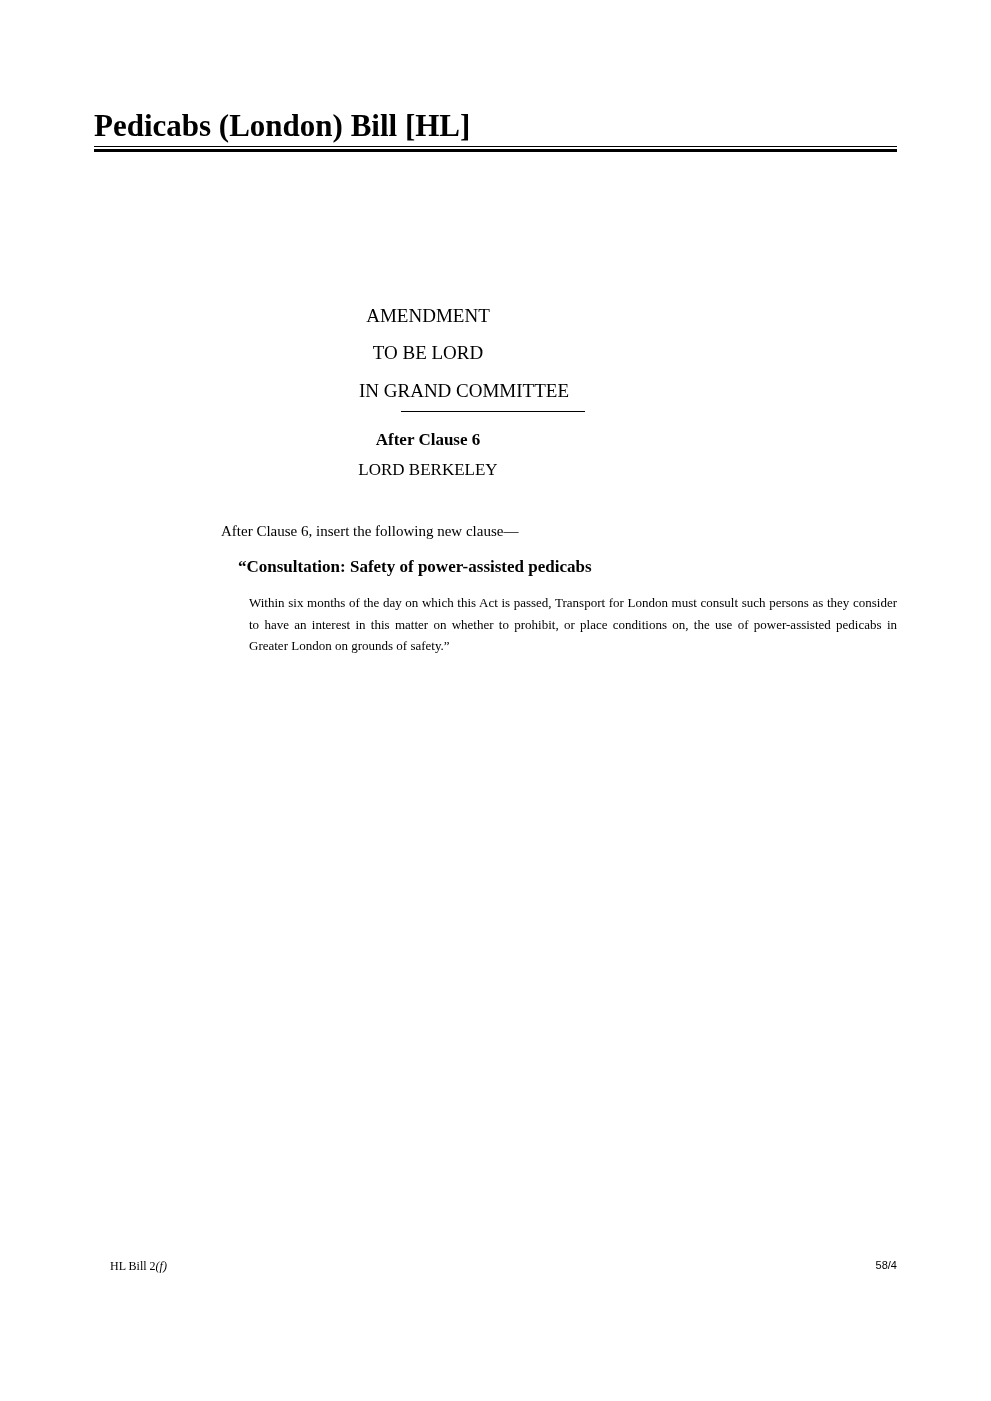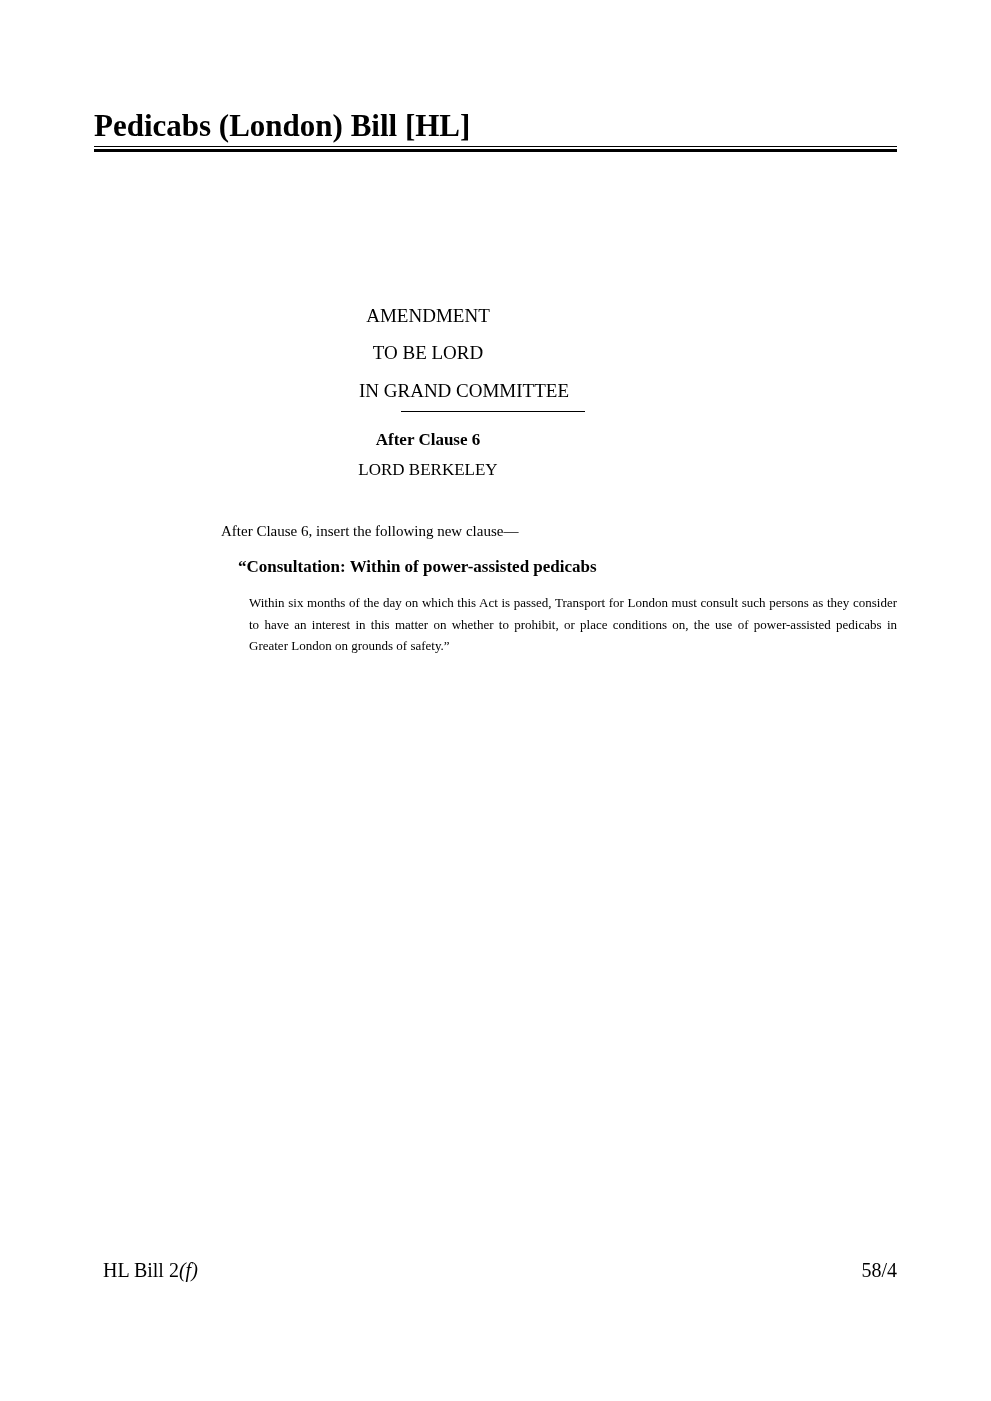--- a/index.html
+++ b/index.html
@@ -90,46 +90,46 @@
       left: 249px;
       width: 648px;
       top: 592px;
       font-family: "Liberation Serif", serif;
       font-size: 13px;
       line-height: 21.5px;
       text-align: justify;
     }
     .footer-left {
       position: absolute;
-      left: 103px;
+      left: 110px;
       top: 1259px;
       font-family: "Liberation Serif", serif;
-      font-size: 20px;
+      font-size: 12px;
     }
     .footer-right {
       position: absolute;
       right: 94px;
       top: 1259px;
-      font-family: Liberation Serif, serif;
-      font-size: 20px;
+      font-family: Liberation Sans, sans-serif;
+      font-size: 11px;
     }
   </style>
 </head>
 <body>
 
 <div class="title">Pedicabs (London) Bill [HL]</div>
 <div class="rule-thin"></div>
 <div class="rule-thick"></div>
 
 <div class="center-line heading-1">AMENDMENT</div>
 <div class="center-line heading-2">TO BE LORD</div>
 <div class="center-line heading-3">IN GRAND COMMITTEE</div>
 <div class="short-rule"></div>
 
 <div class="center-line after-clause">After Clause 6</div>
 <div class="center-line mover">LORD BERKELEY</div>
 
 <div class="instruction">After Clause 6, insert the following new clause—</div>
-<div class="clause-heading">“Consultation: Within of power-assisted pedicabs</div>
+<div class="clause-heading">“Consultation: Safety of power-assisted pedicabs</div>
 <div class="clause-body">Within six months of the day on which this Act is passed, Transport for London must consult such persons as they consider to have an interest in this matter on whether to prohibit, or place conditions on, the use of power-assisted pedicabs in Greater London on grounds of safety.”</div>
 
 <div class="footer-left"><span>HL Bill 2</span><i>(f)</i></div>
 <div class="footer-right">58/4</div>
 
 </body></html>

